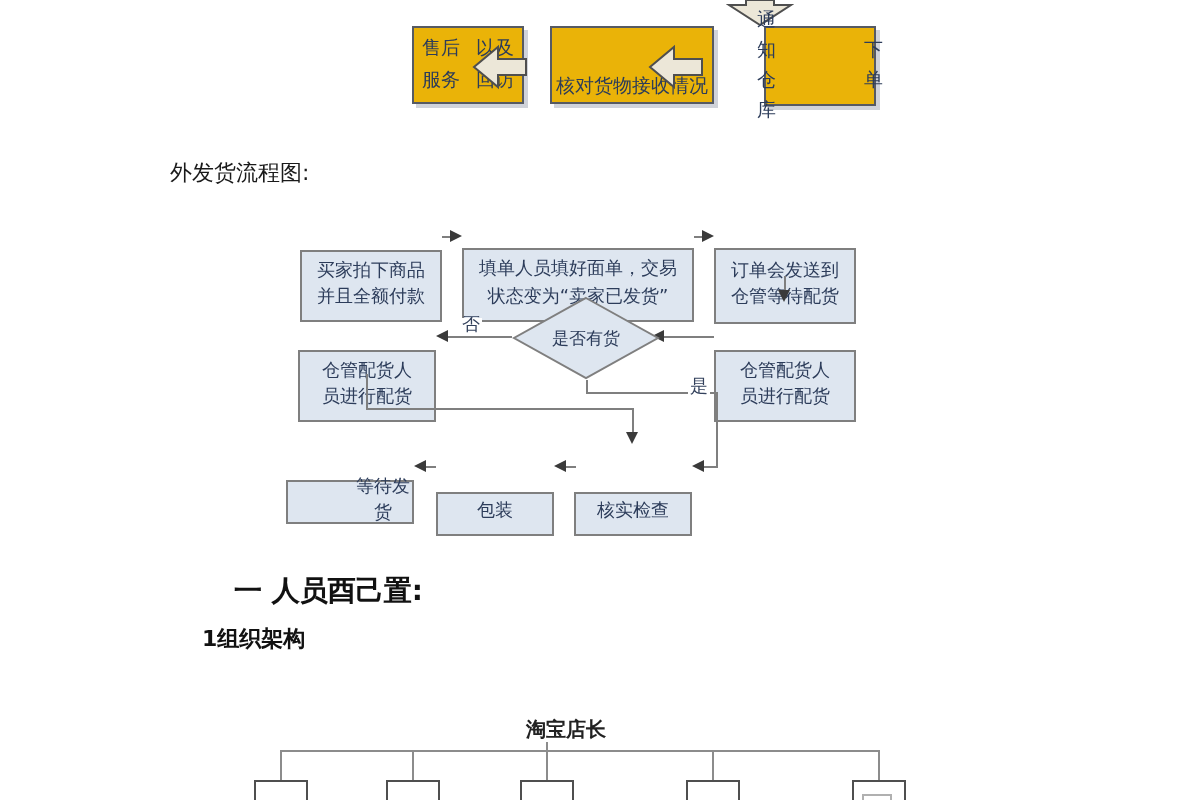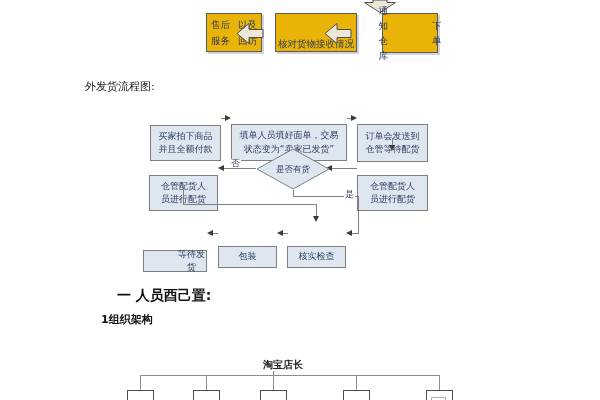--- a/index.html
+++ b/index.html
@@ -138,21 +138,21 @@
   <div class="hline" style="left:283px;top:233px;width:5px;"></div>
   <div class="ah-left" style="left:277px;top:229.5px;"></div>
 
   <div class="fbox" style="left:218px;top:222px;width:59px;height:22px;">
     <span>包装</span>
   </div>
 
   <div class="hline" style="left:213px;top:233px;width:5px;"></div>
   <div class="ah-left" style="left:207px;top:229.5px;"></div>
 
-  <div class="fbox" style="left:143px;top:226px;width:64px;height:22px;padding-left:33px;">
+  <div class="fbox" style="left:143px;top:216px;width:64px;height:22px;padding-left:33px;">
     <span>等待发货</span>
   </div>
 
   <div class="heading-bold" style="left:117px;top:287px;">一 人员酉己置:</div>
   <div class="subheading" style="left:101px;top:312px;">1组织架构</div>
 
   <div class="org-root" style="left:250px;top:358px;width:66px;">淘宝店长</div>
 
   <div class="org-vline" style="left:273px;top:371px;height:4px;"></div>
   <div class="org-hline" style="left:140px;top:375px;width:300px;"></div>

